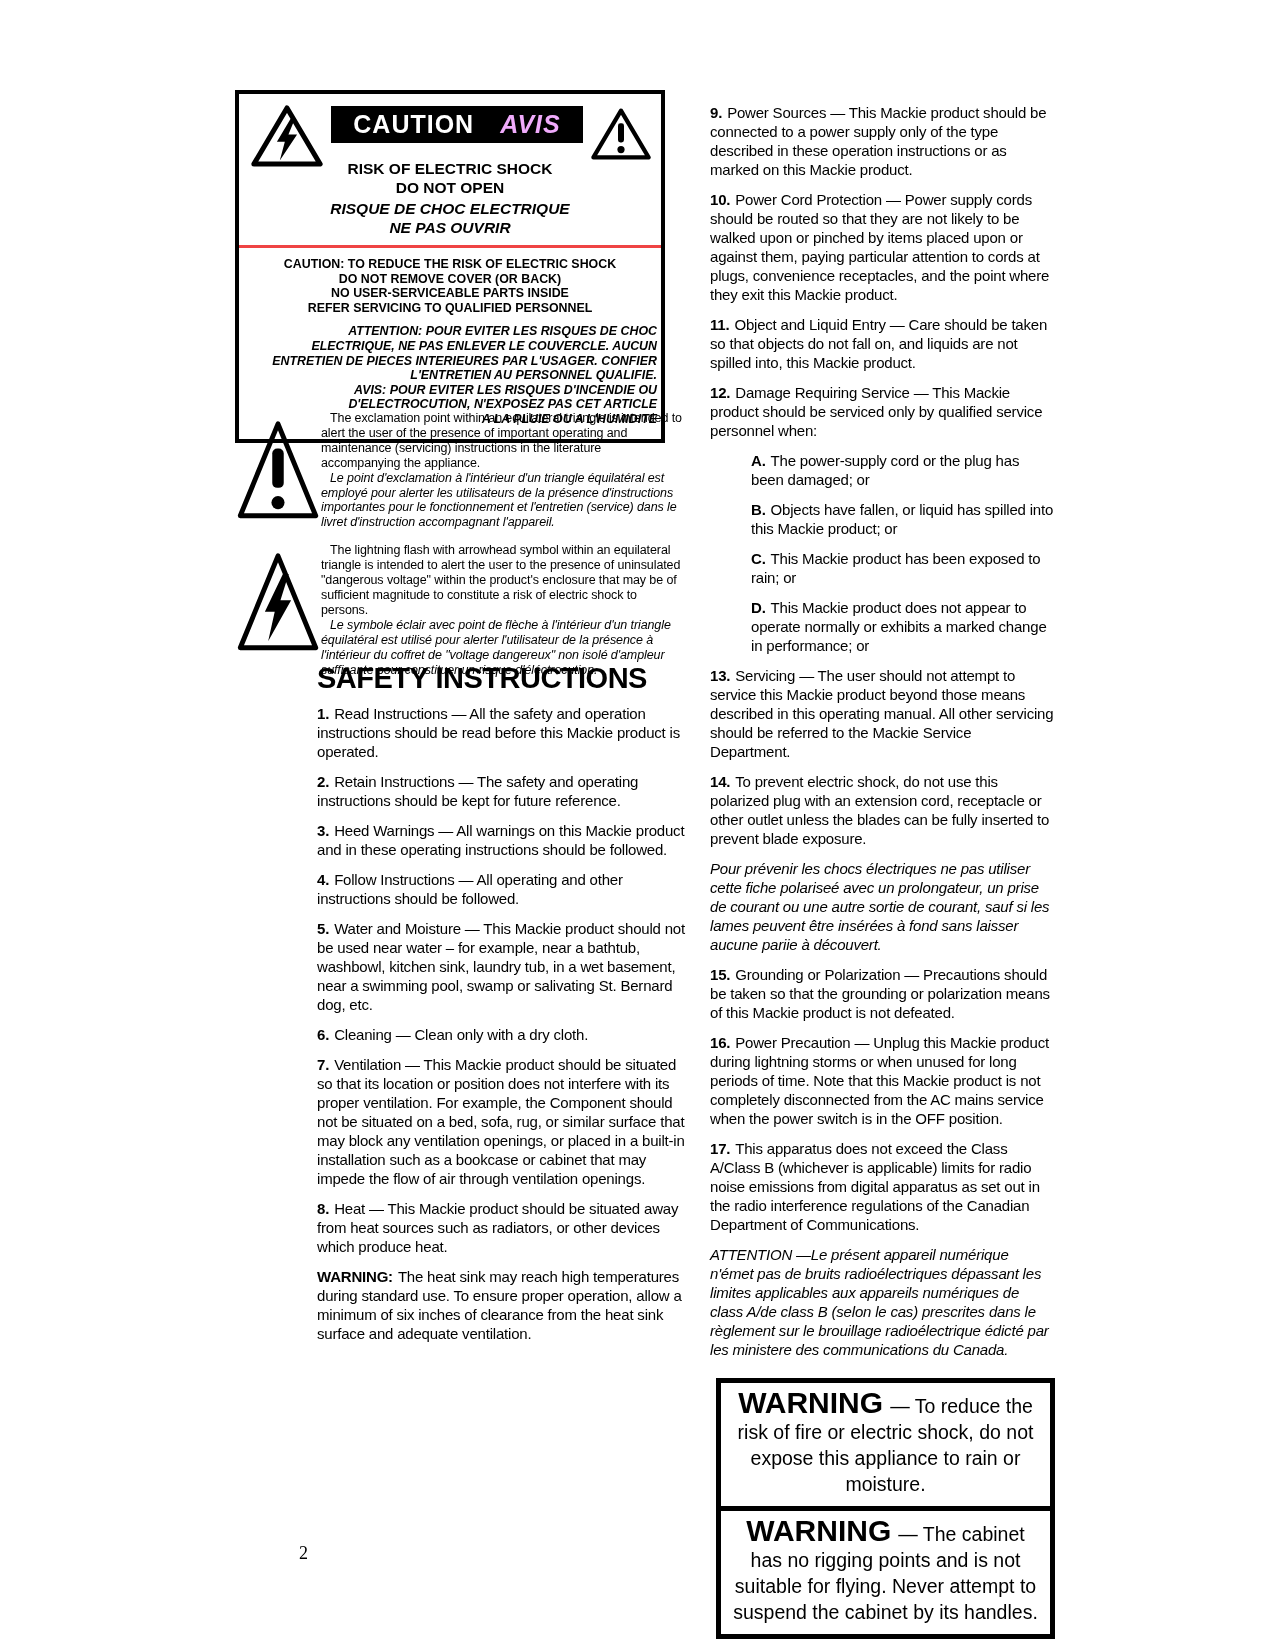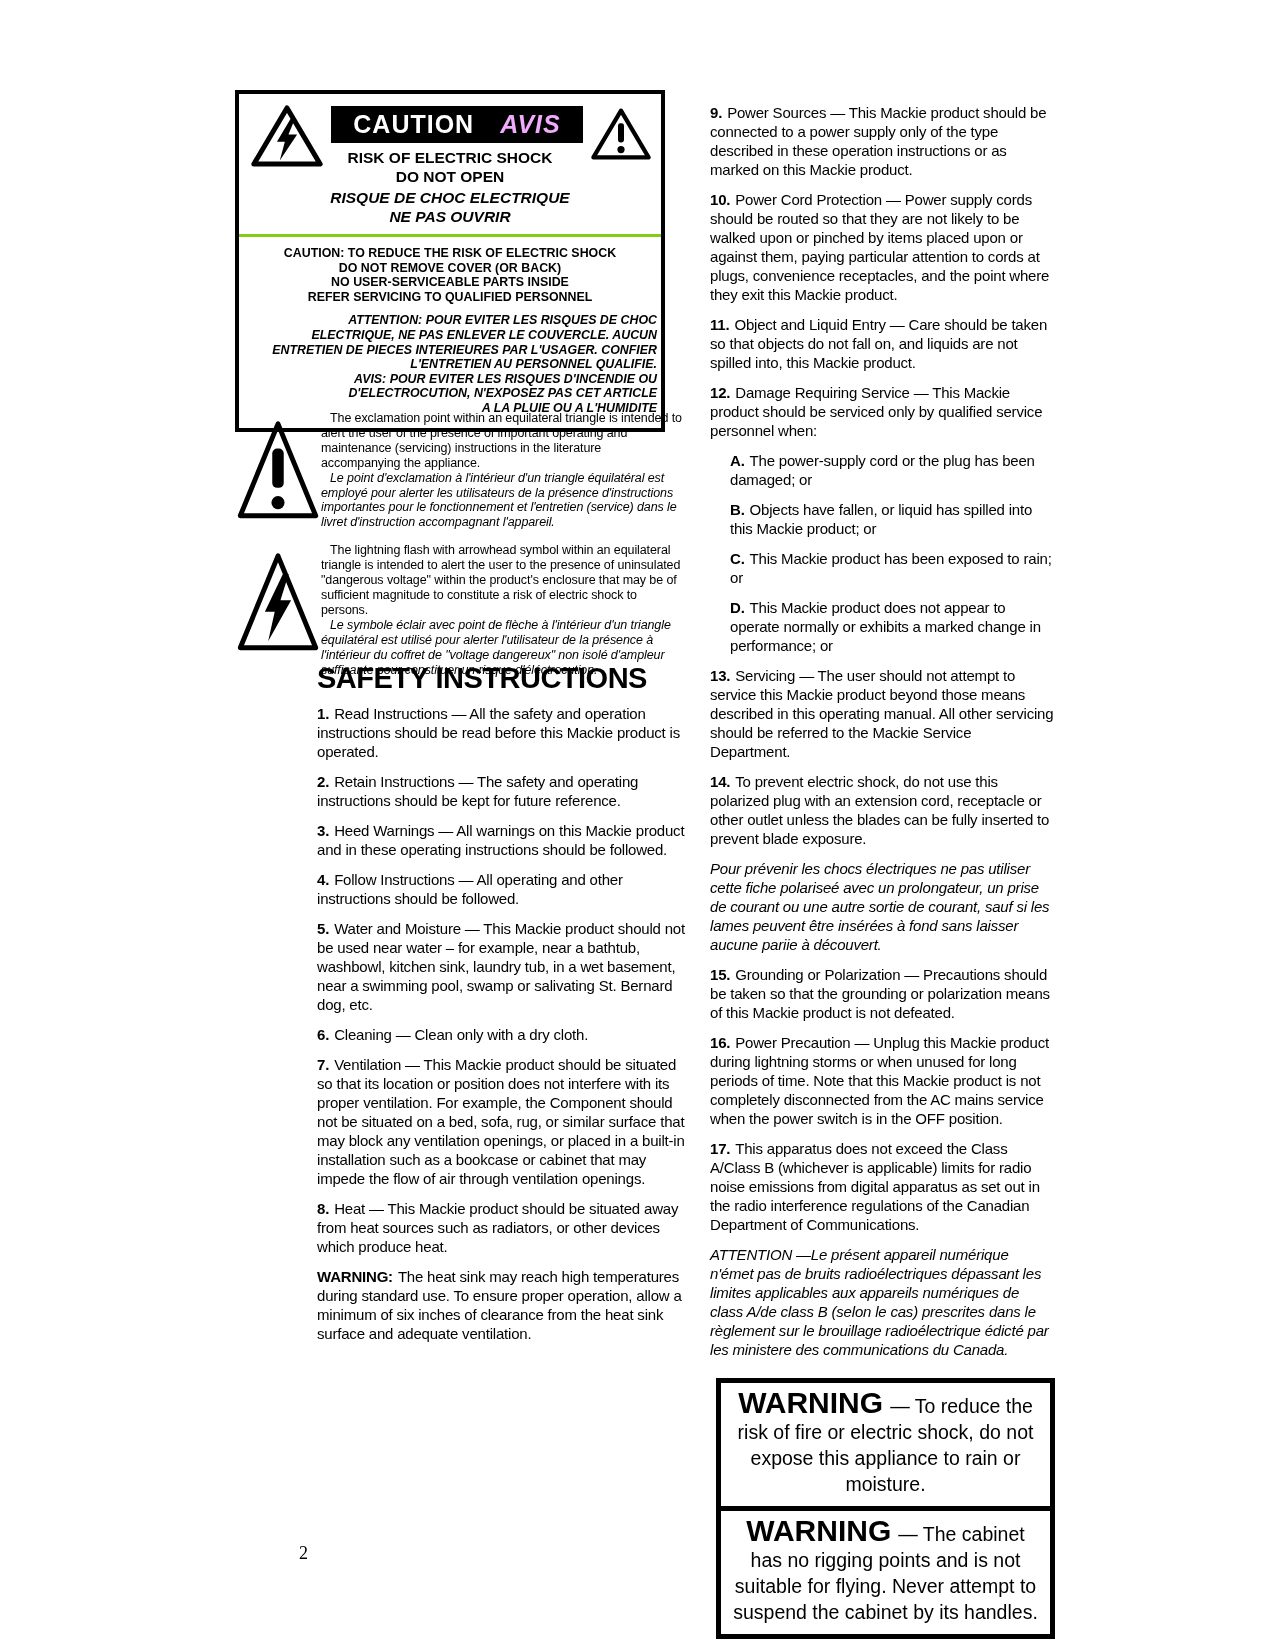--- a/index.html
+++ b/index.html
@@ -18,40 +18,40 @@
   .cb-top{position:relative;padding:12px 6px 8px 6px;}
   .tri-svg{display:block;}
   .cb-tri-left{position:absolute;left:12px;top:10px;}
   .cb-tri-right{position:absolute;right:10px;top:12px;}
   .cb-bar{
     margin:0 72px 4px 86px;height:37px;background:#000;
     display:flex;align-items:center;justify-content:center;gap:26px;
   }
   .cb-bar .t-en{color:#fff;font-size:25px;font-weight:bold;letter-spacing:1px;}
   .cb-bar .t-fr{color:#f0abfc;font-size:25px;font-weight:bold;font-style:italic;letter-spacing:1px;}
-  .cb-line{white-space:pre-line;text-align:center;font-weight:bold;font-size:15.5px;line-height:19px;margin:5px 60px 0 60px;}
+  .cb-line{white-space:pre-line;text-align:center;font-weight:bold;font-size:15.5px;line-height:19px;margin:16px 60px 0 60px;}
   .cb-line-fr{white-space:pre-line;text-align:center;font-weight:bold;font-style:italic;font-size:15.5px;line-height:19px;margin-top:2px;}
-  .cb-bottom{border-top:3px solid #84cc16;padding:9px 4px 12px 4px;}
+  .cb-bottom{border-top:3px solid #ef4444;padding:9px 4px 12px 4px;}
   .cb-caution{white-space:pre-line;text-align:center;font-weight:bold;font-size:12.4px;line-height:14.6px;}
   .cb-attention{white-space:pre-line;text-align:right;font-weight:bold;font-style:italic;font-size:12.4px;line-height:14.6px;margin-top:9px;}
   
   .notes{position:absolute;left:237px;top:411px;width:446px;}
   .note{display:flex;margin-bottom:13px;}
   .note-iconwrap{width:84px;flex:0 0 84px;padding-top:6px;}
   .note-text{flex:1;}
   .note-en{font-size:12.5px;line-height:14.9px;text-indent:9px;letter-spacing:-0.1px;}
   .note-fr{font-size:12.5px;line-height:14.9px;font-style:italic;text-indent:9px;letter-spacing:-0.1px;}
   
   .col-left{position:absolute;left:289px;top:662px;width:372px;margin-left:28px;}
   .safety-heading{
     font-size:29px;font-weight:bold;letter-spacing:-0.5px;
     margin:0 0 9px 0;
   }
   .items p.item{margin:0 0 11px 0;font-size:15px;line-height:19px;letter-spacing:-0.2px;}
-  .items p.item.sub{margin-left:20px;}
+  .items p.item.sub{margin-left:41px;}
   .items p.item.fr{font-style:italic;}
   .num{font-weight:bold;margin-right:5px;}
   .num:empty{display:none;margin:0;}
   .col-right{position:absolute;left:710px;top:103px;width:345px;}
   
   .warn-stack{margin-top:19px;margin-left:6px;}
   .warn-box{
     border:5px solid #000;padding:7px 8px 9px 8px;text-align:center;
     font-size:19.5px;line-height:26px;background:#fff;
   }

